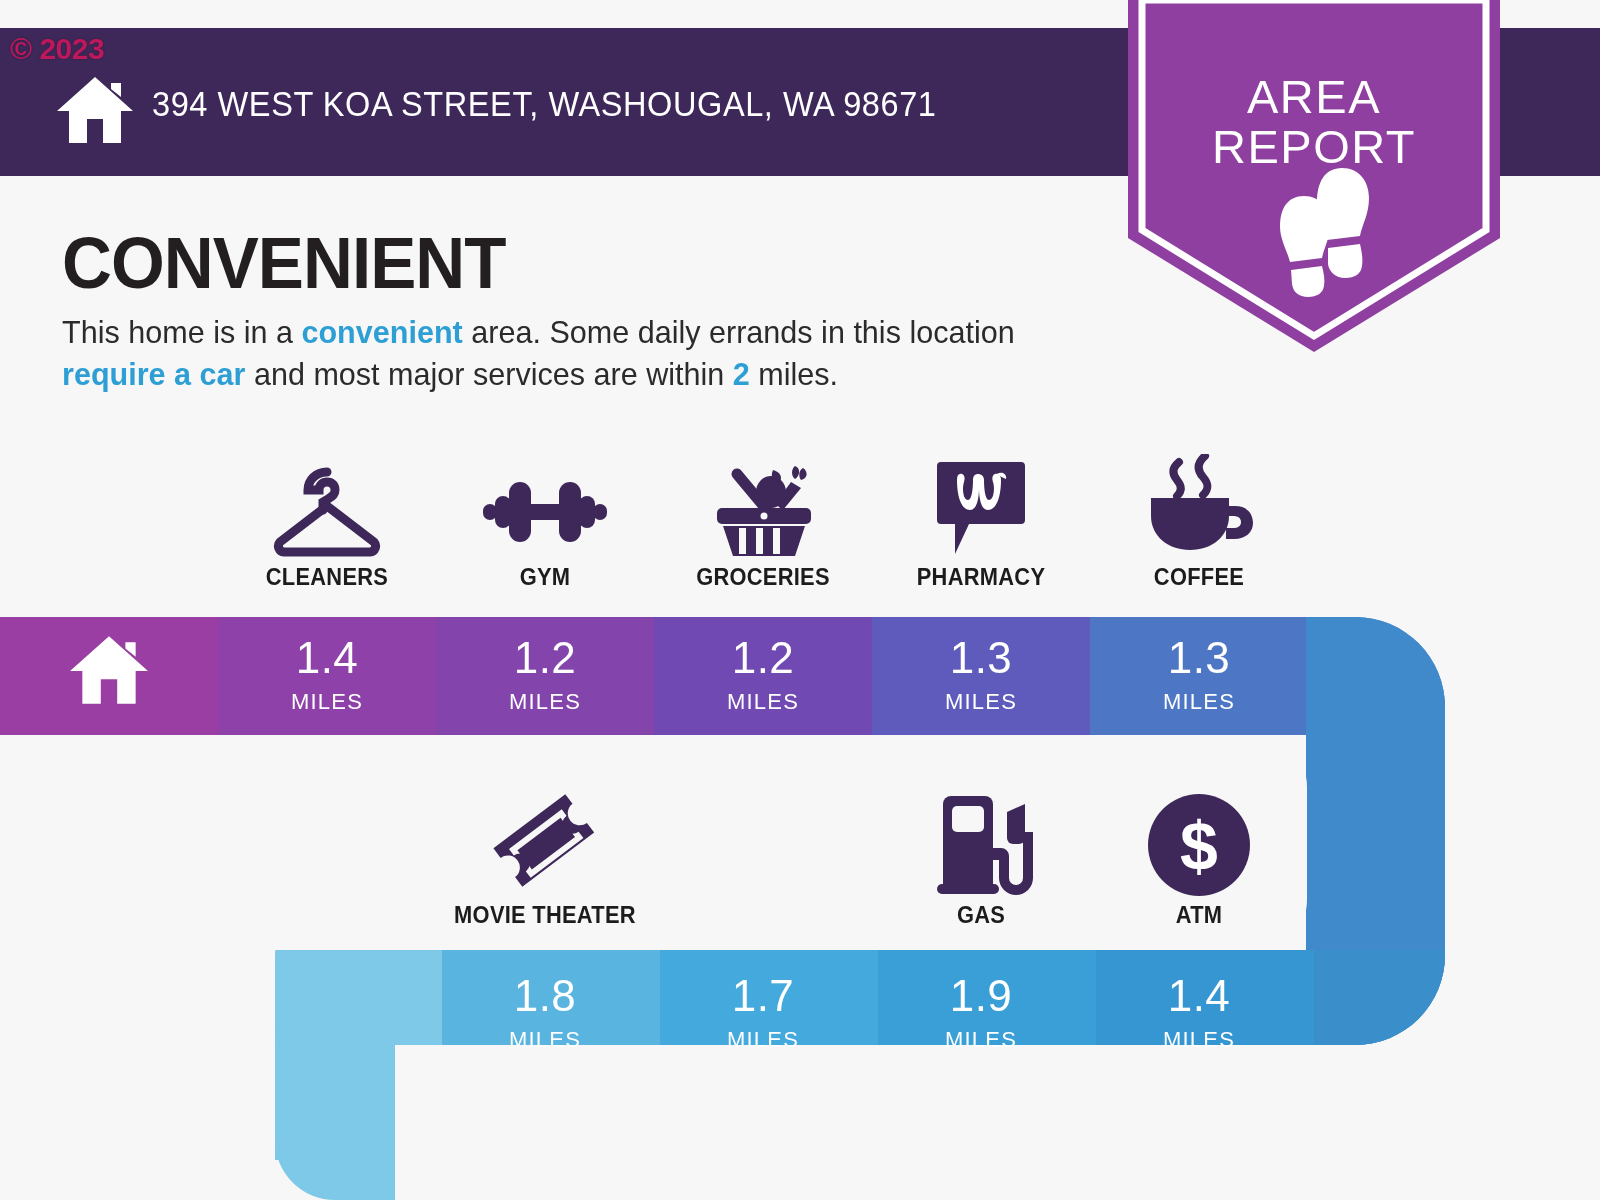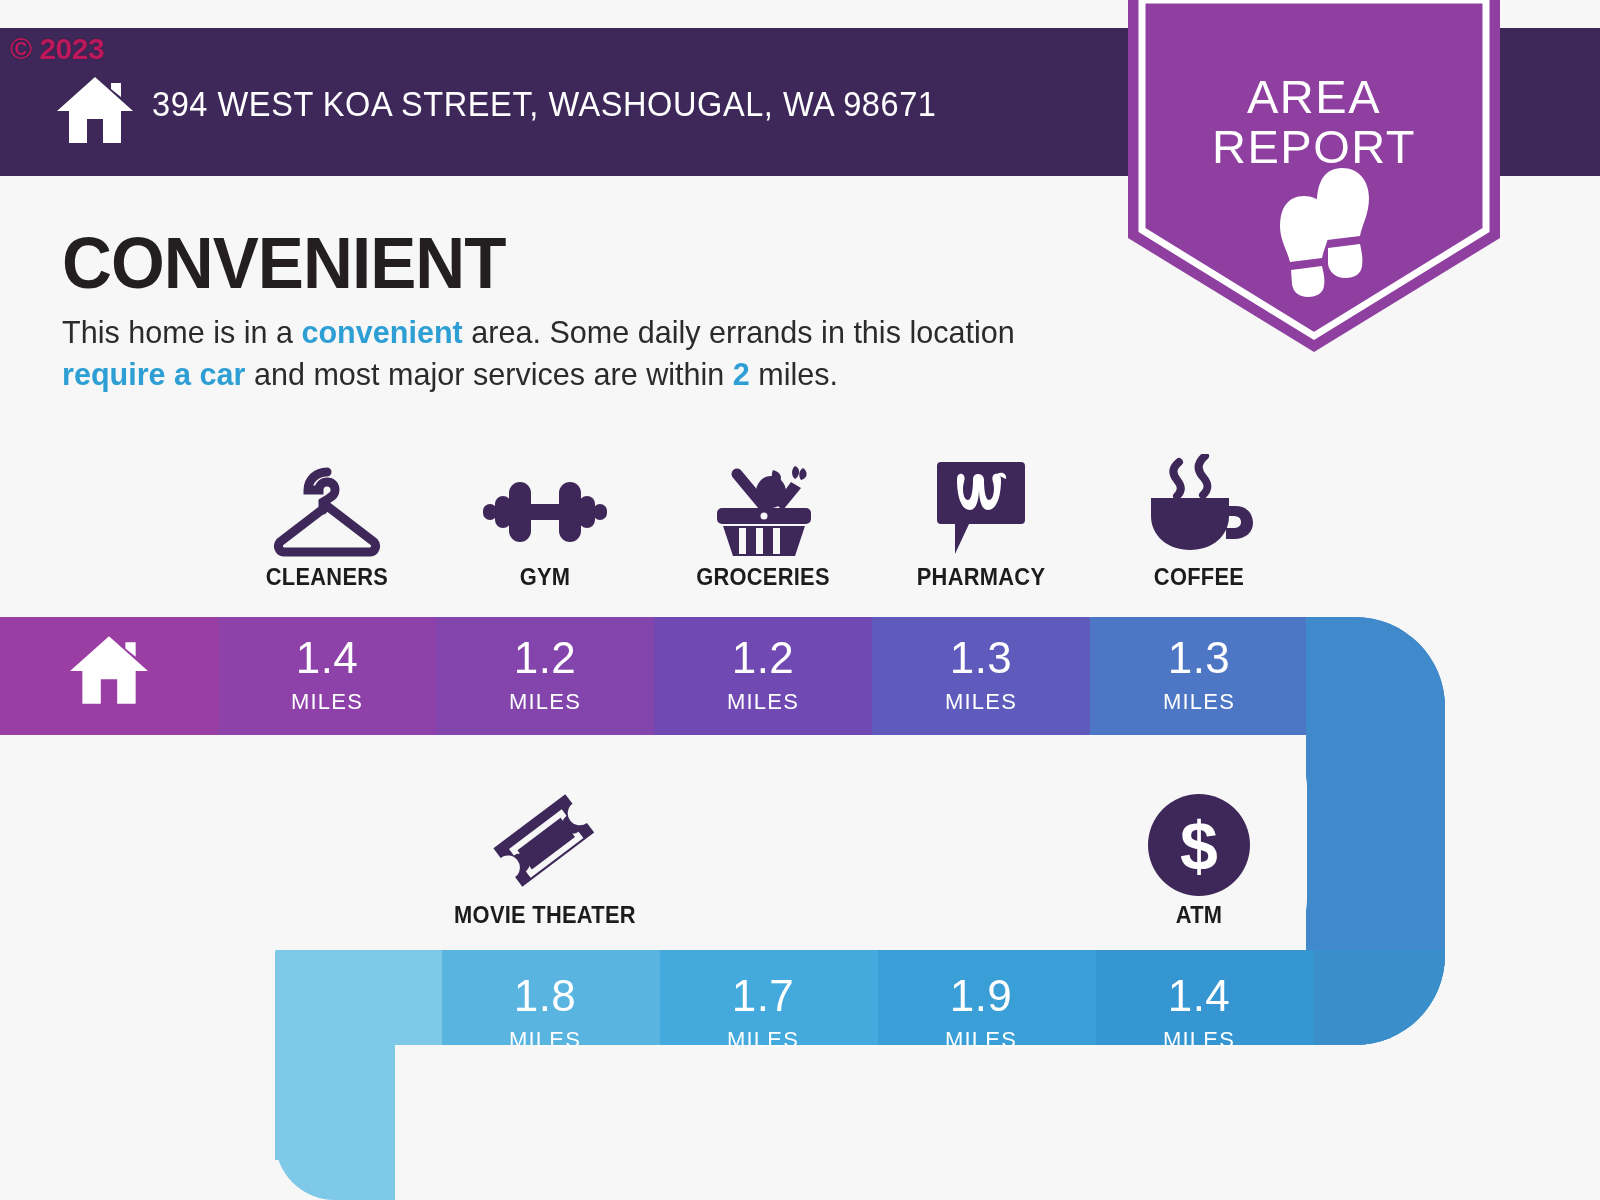--- a/index.html
+++ b/index.html
@@ -291,20 +291,32 @@
             <path d="M10 28 H100 v12 a12 12 0 0 0 0 24 v12 H10 V64 a12 12 0 0 0 0 -24 Z" fill="#3d2859"></path>
             <path d="M22 38 H88 v8 a10 10 0 0 0 0 20 v8 H22 v-8 a10 10 0 0 0 0 -20 Z" fill="#f7f7f7"></path>
             <path d="M28 44 H82 v24 H28 Z" fill="#3d2859"></path>
           </g>
         </svg>
       </div>
       <div class="lbl">MOVIE THEATER</div>
     </div>
 
 
+    <div class="iconcell" style="left:872px;">
+      <div class="glyph">
+        <svg width="104" height="104" viewBox="0 0 104 104">
+          <path d="M14 12 a8 8 0 0 1 8 -8 H56 a8 8 0 0 1 8 8 V94 H14 Z" fill="#3d2859"></path>
+          <rect x="23" y="14" width="32" height="26" rx="5" fill="#f7f7f7"></rect>
+          <rect x="8" y="92" width="62" height="10" rx="5" fill="#3d2859"></rect>
+          <path d="M64 56 h8 a8 8 0 0 1 8 8 v22 a7 7 0 0 0 14 0 V40 h10 v46 a17 17 0 0 1 -34 0 V68 h-6 Z" fill="#3d2859"></path>
+          <path d="M78 20 l18 -8 v34 a6 6 0 0 1 -6 6 h-6 a6 6 0 0 1 -6 -6 Z" fill="#3d2859"></path>
+        </svg>
+      </div>
+      <div class="lbl">GAS</div>
+    </div>
 
     <div class="iconcell" style="left:1090px;">
       <div class="glyph">
         <svg width="102" height="102" viewBox="0 0 102 102">
           <circle cx="51" cy="51" r="51" fill="#3d2859"></circle>
           <text x="51" y="76" text-anchor="middle" fill="#ffffff" font-family="Liberation Sans, sans-serif" font-size="68" font-weight="bold">$</text>
         </svg>
       </div>
       <div class="lbl">ATM</div>
     </div>

